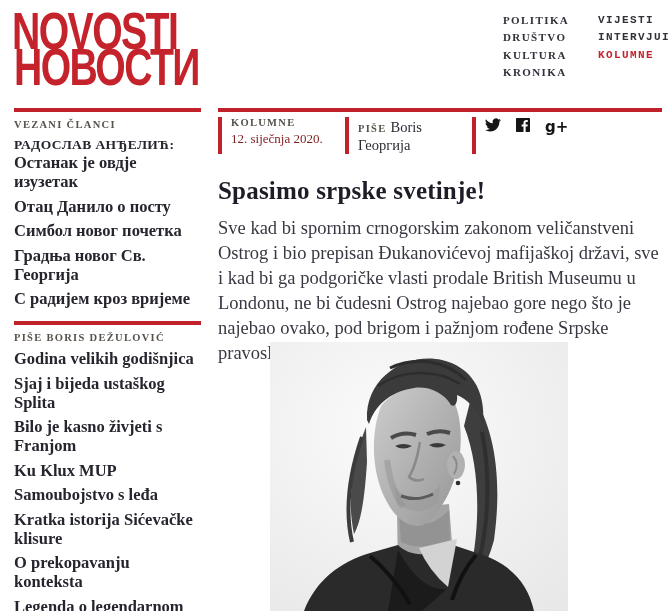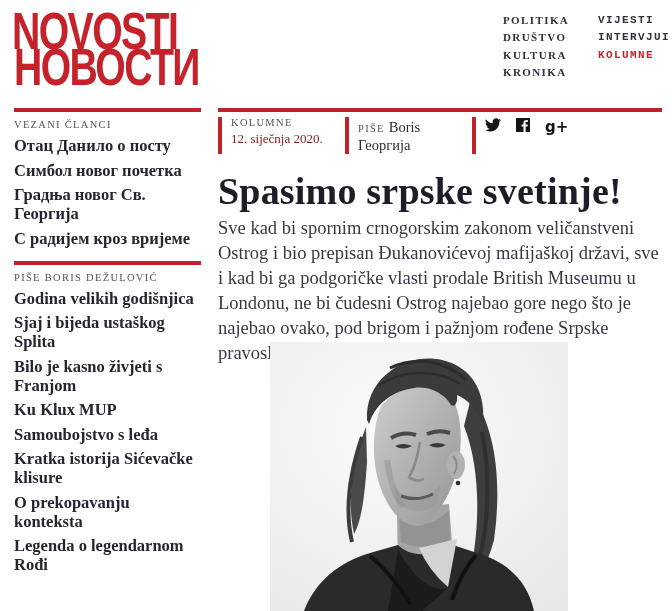--- a/index.html
+++ b/index.html
@@ -23,21 +23,21 @@
   .nav-col.c1{left:503px;}
   .nav-col.c2{left:598px;font-family:Liberation Mono, monospace;}
   .nav-item{
     font-weight:700;font-size:11px;letter-spacing:1.4px;color:#32313b;
     line-height:17.3px;cursor:pointer;white-space:nowrap;
   }
   .nav-item.active{color:#c5232b;}
   
   .red-rule{height:4px;background:#c0212a;}
   .side-label,.meta-label{
-    font-weight:400;font-size:10.5px;letter-spacing:1.3px;color:#56514b;
+    font-weight:700;font-size:10.5px;letter-spacing:1.3px;color:#56514b;
   }
   
   .sidebar{position:absolute;left:14px;top:108px;width:187px;}
   .side-label{margin:7px 0 6px;}
   .side-item{
     display:block;text-decoration:none;color:#27242e;
     font-weight:700;font-size:16.5px;line-height:19px;
     margin-bottom:5.5px;cursor:pointer;
   }
   .side-item .kicker{display:block;font-size:13.5px;letter-spacing:.4px;line-height:17px;}
@@ -55,21 +55,21 @@
   .meta-date{font-size:13px;color:#7f1d1d;margin-top:3px;}
   .byline-name{font-size:14.5px;color:#2e2b35;margin-left:4px;cursor:pointer;}
   .social-btn{
     display:inline-block;vertical-align:top;margin-right:11px;
     background:none;border:none;padding:0;cursor:pointer;color:#151515;height:16px;
   }
   .gplus-text{
     font-family:"DejaVu Sans", sans-serif;font-weight:700;font-size:15px;
   }
   h1.headline{
-    margin:21px 0 9px;font-weight:700;font-size:38px;line-height:32px;
+    margin:21px 0 9px;font-weight:700;font-size:25px;line-height:32px;
     color:#1f1c27;letter-spacing:.2px;
   }
   .lead{
     margin:0;font-size:18.5px;line-height:25px;color:#3a3742;
   }
   
   .photo{position:absolute;left:270px;top:342px;width:298px;height:269px;margin:0;}
   .photo svg{display:block;}
 </style>
 </head>
@@ -89,20 +89,24 @@
 <ul class="nav-col c2">
   <li class="nav-item">VIJESTI</li>
   <li class="nav-item">INTERVJUI</li>
   <li class="nav-item active">KOLUMNE</li>
 </ul>
 
 <aside class="sidebar">
   <section class="side-group">
     <div class="red-rule"></div>
     <h2 class="side-label">VEZANI ČLANCI</h2>
+    <a class="side-item">
+      <span class="kicker">РАДОСЛАВ АНЂЕЛИЋ:</span>
+      <span>Останак је овдје изузетак</span>
+    </a>
     <a class="side-item">Отац Данило о посту</a>
     <a class="side-item">Симбол новог почетка</a>
     <a class="side-item">Градња новог Св. Георгија</a>
     <a class="side-item">С радијем кроз вријеме</a>
   </section>
 
   <section class="side-group side-group2">
     <div class="red-rule"></div>
     <h2 class="side-label">PIŠE BORIS DEŽULOVIĆ</h2>
     <a class="side-item">Godina velikih godišnjica</a>

